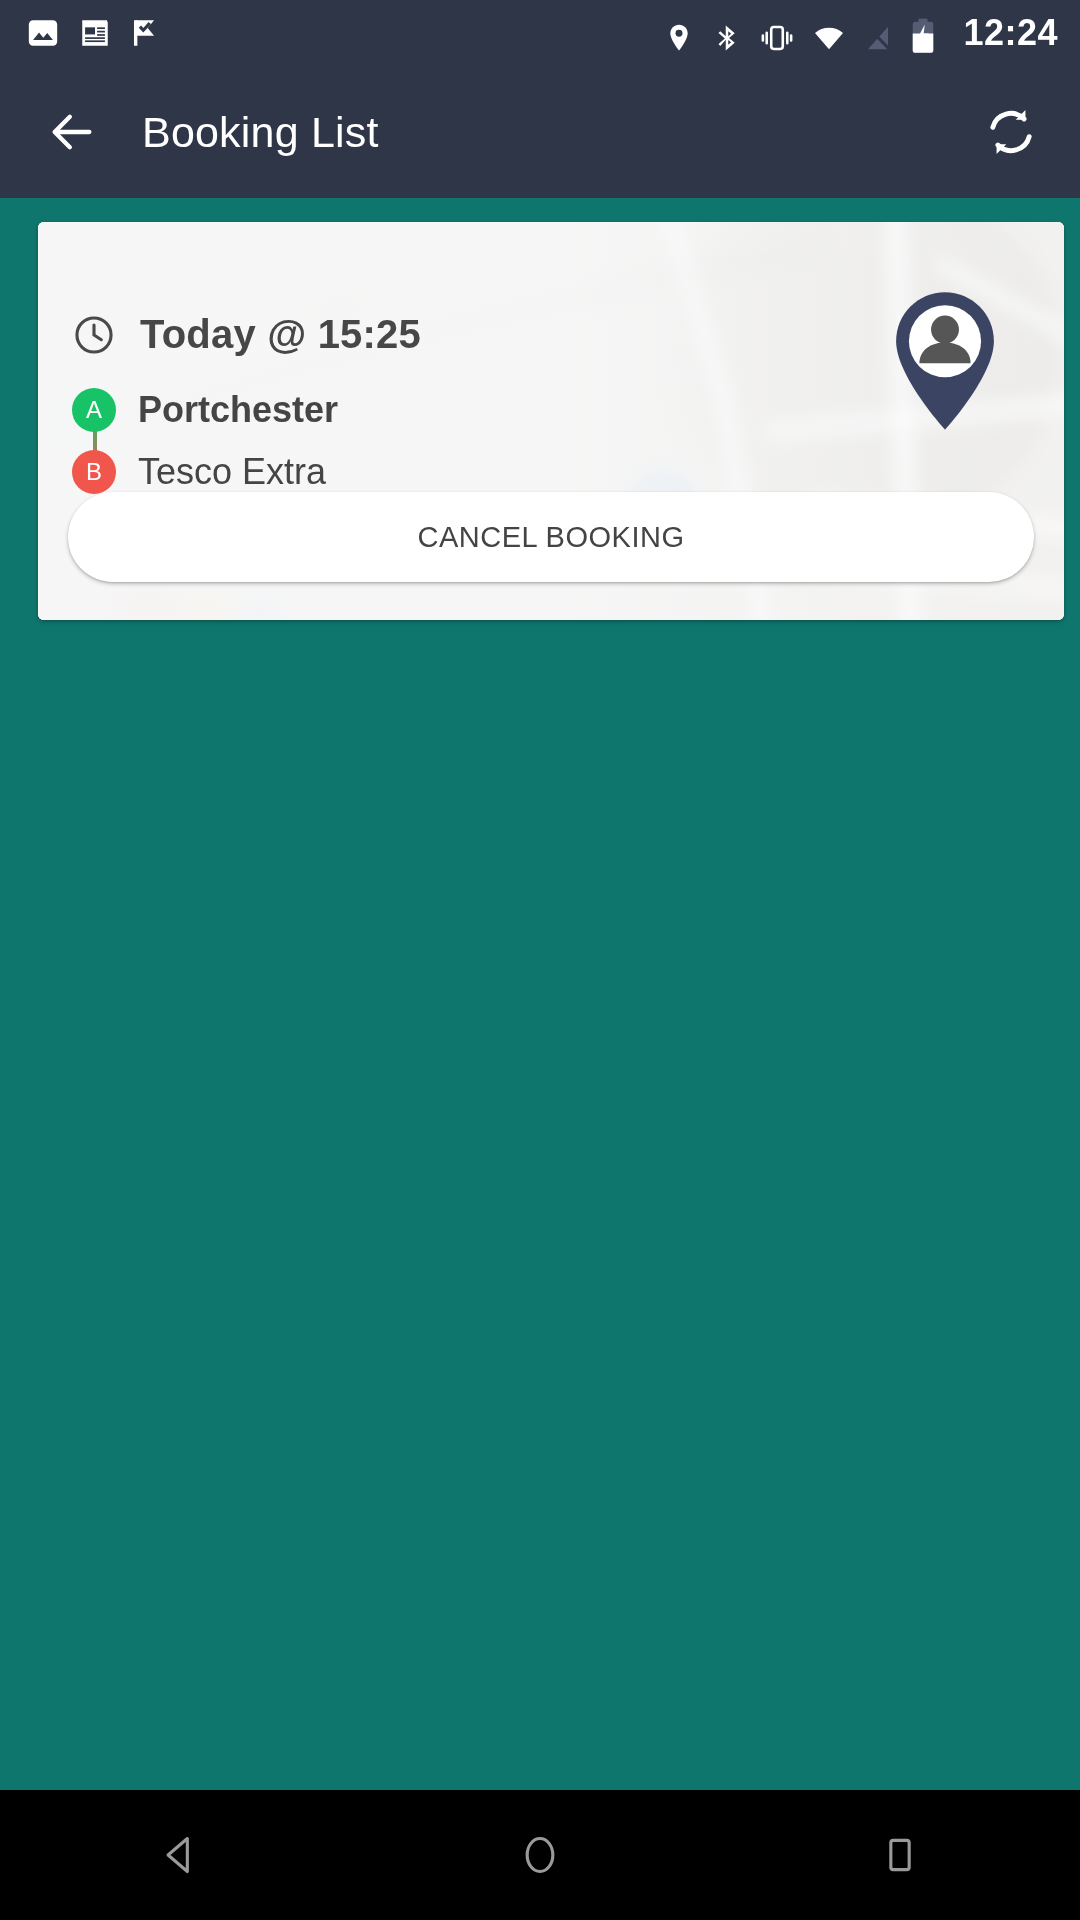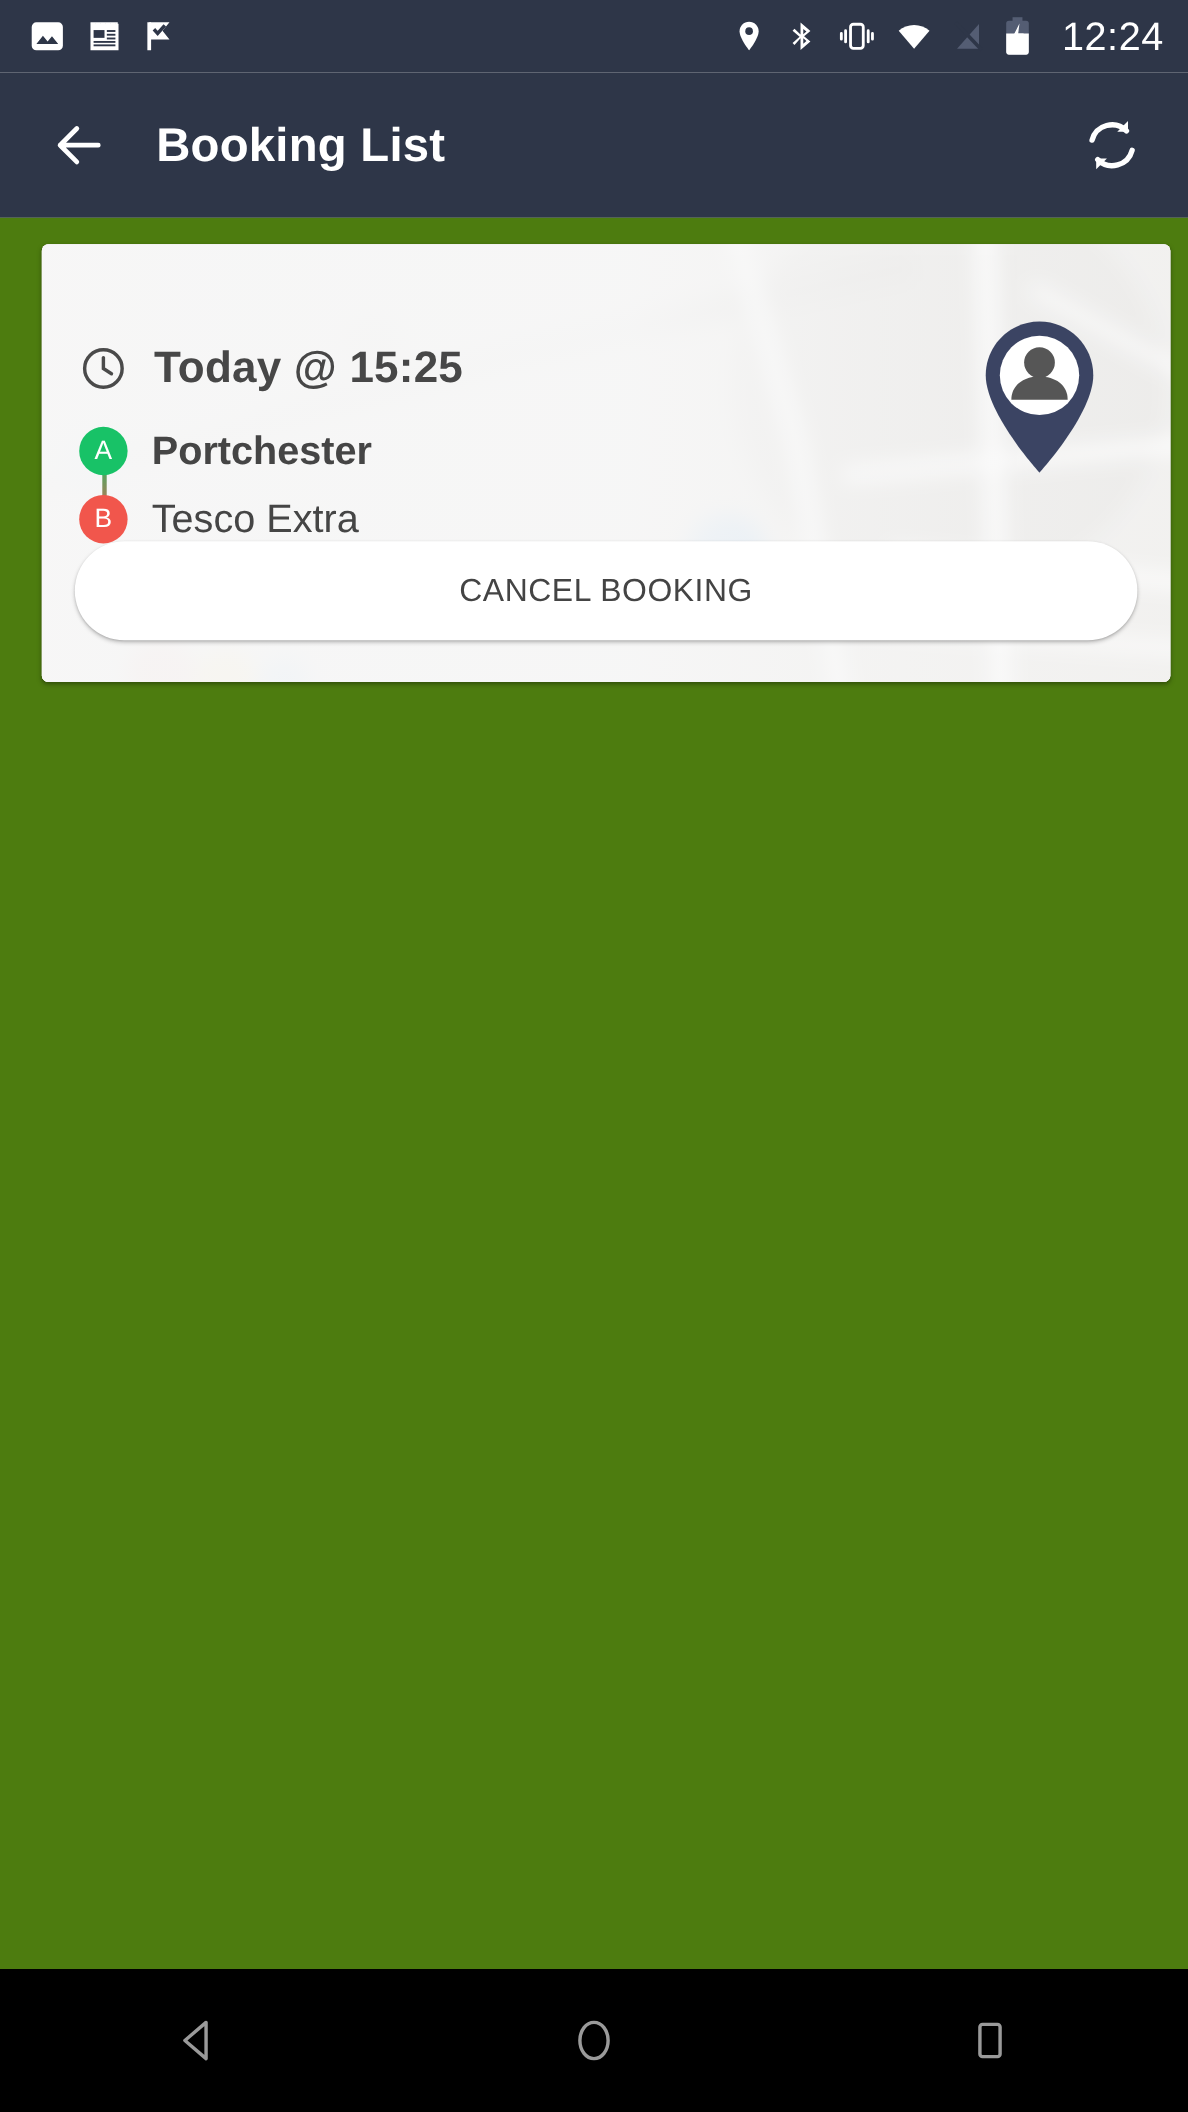--- a/index.html
+++ b/index.html
@@ -10,52 +10,52 @@
     overflow: hidden;
   }
   .phone { position: relative; width: 1080px; height: 1920px; display: flex; flex-direction: column; background: #ffffff; }
 
   
   .statusbar {
     height: 66px; background: #2e3murky; background: #2e3648;
     display: flex; align-items: center; justify-content: space-between;
     padding: 0 22px 0 26px; flex: 0 0 66px;
   }
-  .sb-left, .sb-right { display: flex; align-items: center; }
+  .sb-left, .sb-right { display: flex; align-items: flex-end; font-weight: bold; }
   .sb-left { gap: 18px; }
   .sb-right { gap: 17px; }
   .sb-icon { display: block; }
   .sb-time {
     color: #ffffff; font-size: 36px; letter-spacing: 0.5px;
     margin-left: 10px; font-family: "Liberation Sans", sans-serif;
   }
 
   
   .appbar {
     height: 132px; background: #2e3648; flex: 0 0 132px;
     display: flex; align-items: center; padding: 0 34px 0 40px;
   }
   .back-btn { width: 64px; height: 64px; display: flex; align-items: center; justify-content: center; }
   .appbar-title {
-    color: #ffffff; font-size: 43px; font-weight: bold;
+    color: #ffffff; font-size: 43px; font-weight: normal;
     margin-left: 38px; flex: 1; letter-spacing: 0.2px;
   }
   .refresh-btn { width: 70px; height: 70px; display: flex; align-items: center; justify-content: center; }
 
   
   .section-bar {
     height: 62px; flex: 0 0 62px; background: #414b63;
     display: flex; align-items: center; padding-left: 12px;
   }
   .section-title {
     color: #ffffff; font-size: 29px; font-weight: bold; letter-spacing: 0.6px;
   }
 
   
-  .content { flex: 1; background: #4d7c0f; padding: 24px 16px 0 38px; position: relative; }
+  .content { flex: 1; background: #0f766e; padding: 24px 16px 0 38px; position: relative; }
 
   .booking-card {
     position: relative; width: 100%; height: 398px;
     border-radius: 6px; overflow: hidden;
     background: #f4f4f4;
     box-shadow: 0 2px 5px rgba(0,0,0,0.22), 0 1px 2px rgba(0,0,0,0.12);
   }
   .map-layer { position: absolute; inset: 0; overflow: hidden; }
   .map-bg { position: absolute; inset: 0; background: #f2f2f2; }
   .map-blur { position: absolute; inset: -20px; filter: blur(9px); opacity: .95; }

